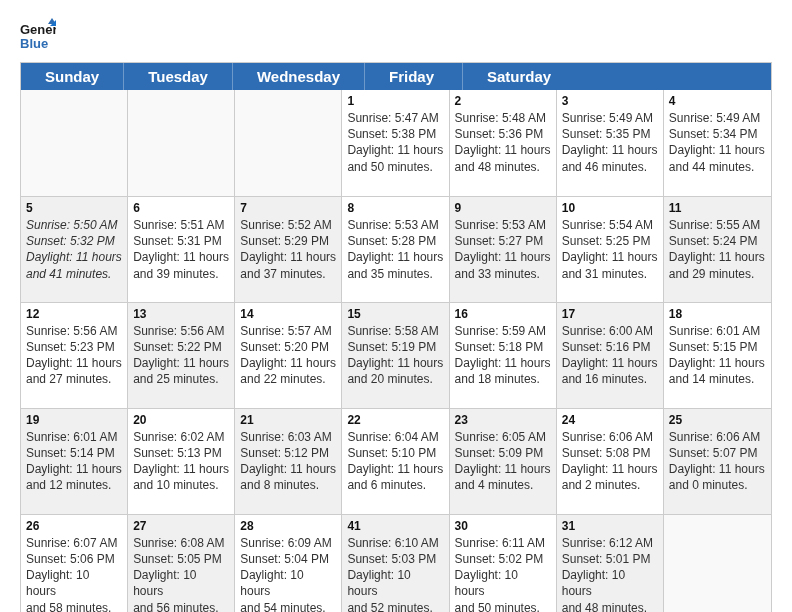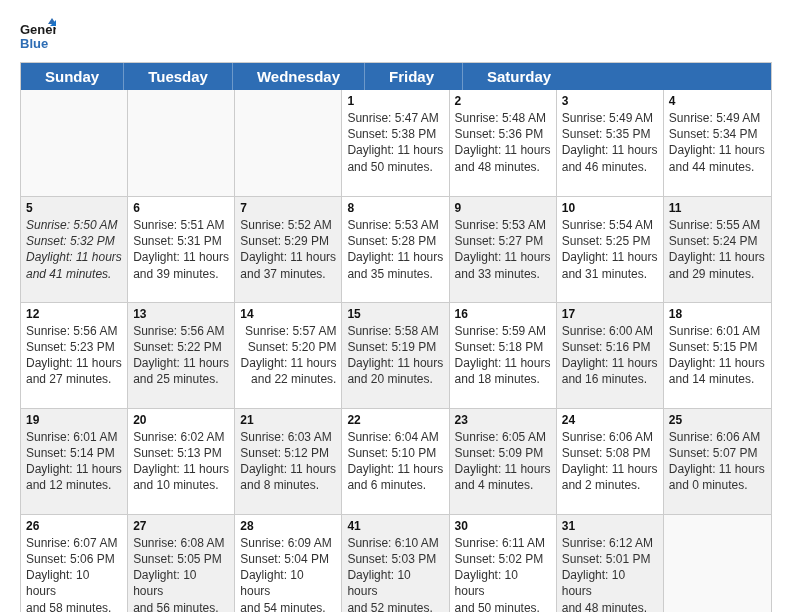--- a/index.html
+++ b/index.html
@@ -221,21 +221,21 @@
           </div>
           <div class="cal-cell shaded">
             <div class="day-num">13</div>
             <div class="day-info" style="white-space: pre-line;">Sunrise: 5:56 AM
 Sunset: 5:22 PM
 Daylight: 11 hours
 and 25 minutes.</div>
           </div>
           <div class="cal-cell">
             <div class="day-num">14</div>
-            <div class="day-info" style="white-space: pre-line; text-align: right;">Sunrise: 5:57 AM
+            <div class="day-info" style="white-space: pre-line;">Sunrise: 5:57 AM
 Sunset: 5:20 PM
 Daylight: 11 hours
 and 22 minutes.</div>
           </div>
           <div class="cal-cell shaded">
             <div class="day-num">15</div>
             <div class="day-info" style="white-space: pre-line;">Sunrise: 5:58 AM
 Sunset: 5:19 PM
 Daylight: 11 hours
 and 20 minutes.</div>

